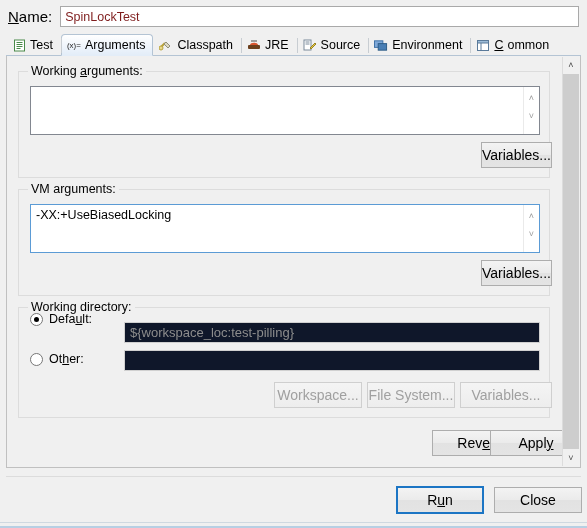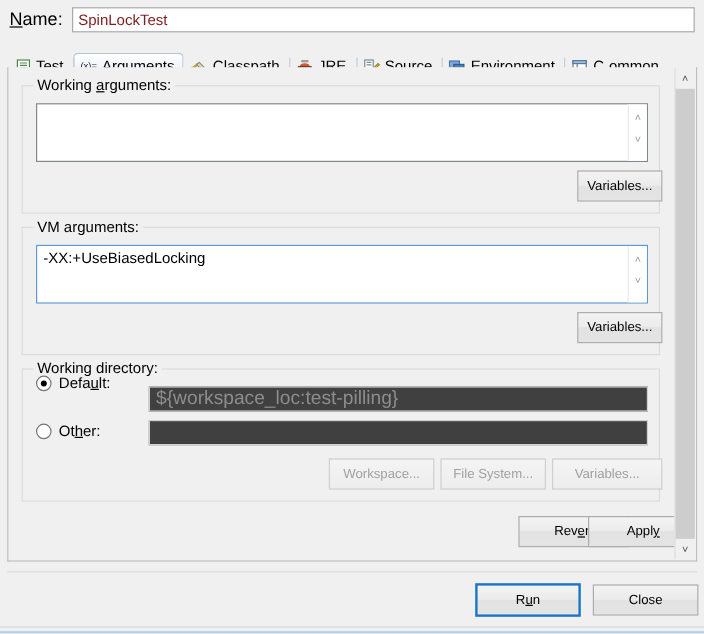--- a/index.html
+++ b/index.html
@@ -51,21 +51,20 @@
   
   .tabbar {
     position: absolute;
     left: 6px; top: 33px;
     width: 575px;
     height: 23px;
     display: flex;
     align-items: flex-end;
     border-bottom: 1px solid #b4c4d4;
     box-sizing: border-box;
-    margin-top: 10px;
   }
   .tab {
     display: flex;
     align-items: center;
     gap: 4px;
     height: 21px;
     padding: 0 7px 0 5px;
     box-sizing: border-box;
     font-size: 12.5px;
     white-space: nowrap;
@@ -194,21 +193,21 @@
   }
   .ta-arrow.up { top: 4px; }
   .ta-arrow.down { top: 22px; }
 
   
   .btn {
     box-sizing: border-box;
     border: 1px solid #adadad;
     background: linear-gradient(to bottom, #f3f3f3 0%, #ebebeb 48%, #e2e2e2 50%, #e4e4e4 100%);
     font-family: "Liberation Sans", sans-serif;
-    font-size: 11px;
+    font-size: 14px;
     color: #000;
     text-align: center;
     display: flex;
     align-items: center;
     justify-content: center;
     cursor: default;
     white-space: nowrap;
     padding: 12px 4px;
   }
   .btn.disabled {
@@ -244,23 +243,23 @@
     left: 3px; top: 3px;
     width: 5px; height: 5px;
     border-radius: 50%;
     background: #000;
   }
 
   .ro-field {
     position: absolute;
     box-sizing: border-box;
     border: 1px solid #d0d0d0;
-    background: #404040;
+    background: #0f172a;
     color: #8d8d8d;
-    font-size: 16px;
+    font-size: 13px;
     display: flex;
     align-items: center;
     padding: 0 5px;
     overflow: hidden;
     white-space: nowrap;
   }
 
   
   .sep {
     position: absolute;

